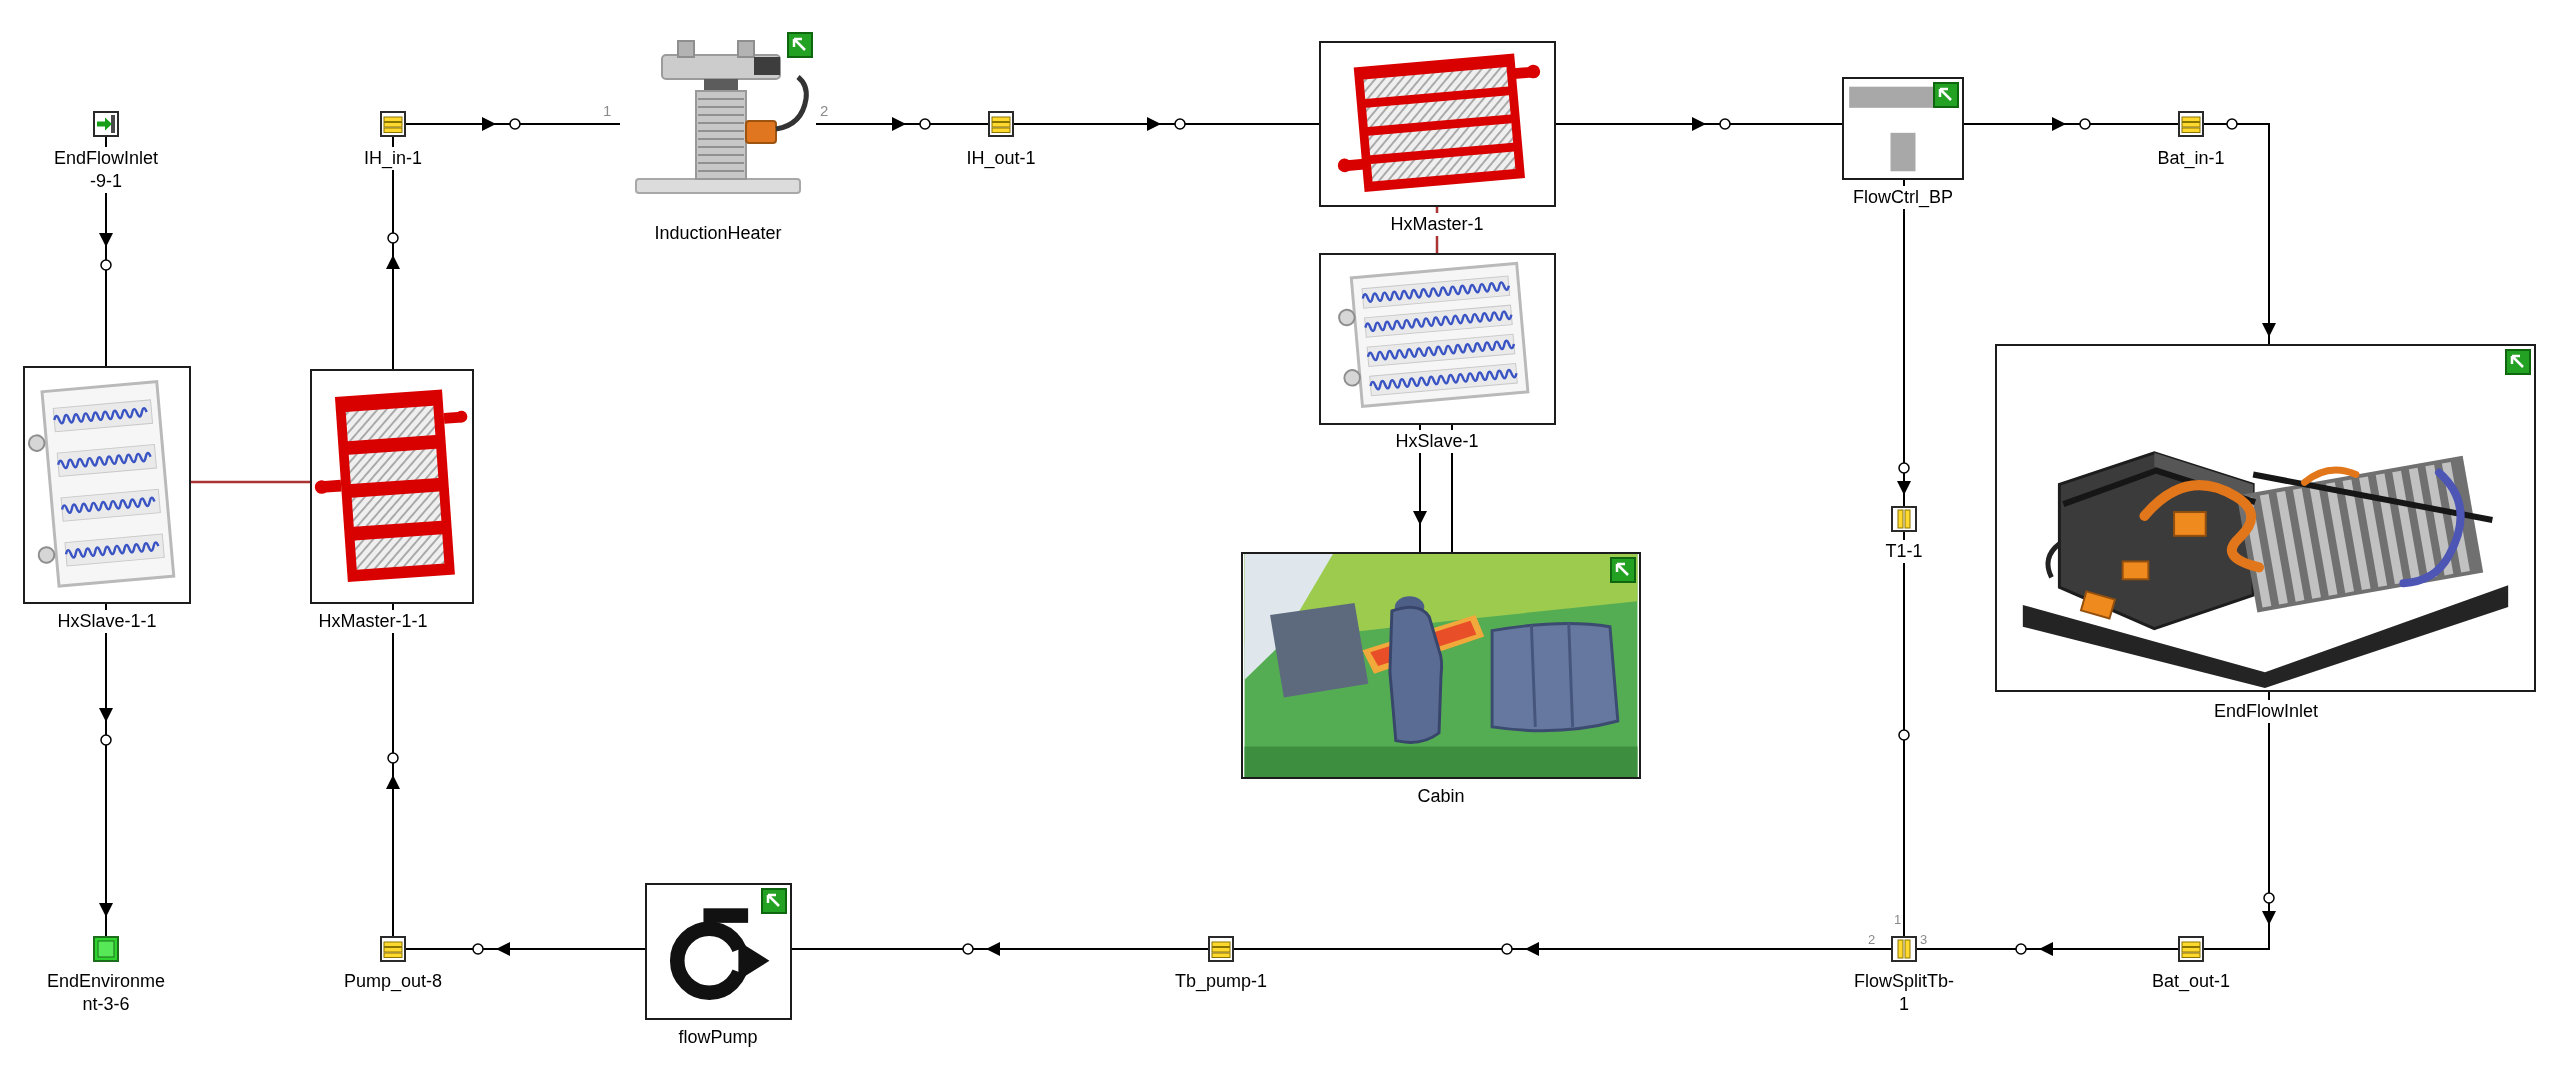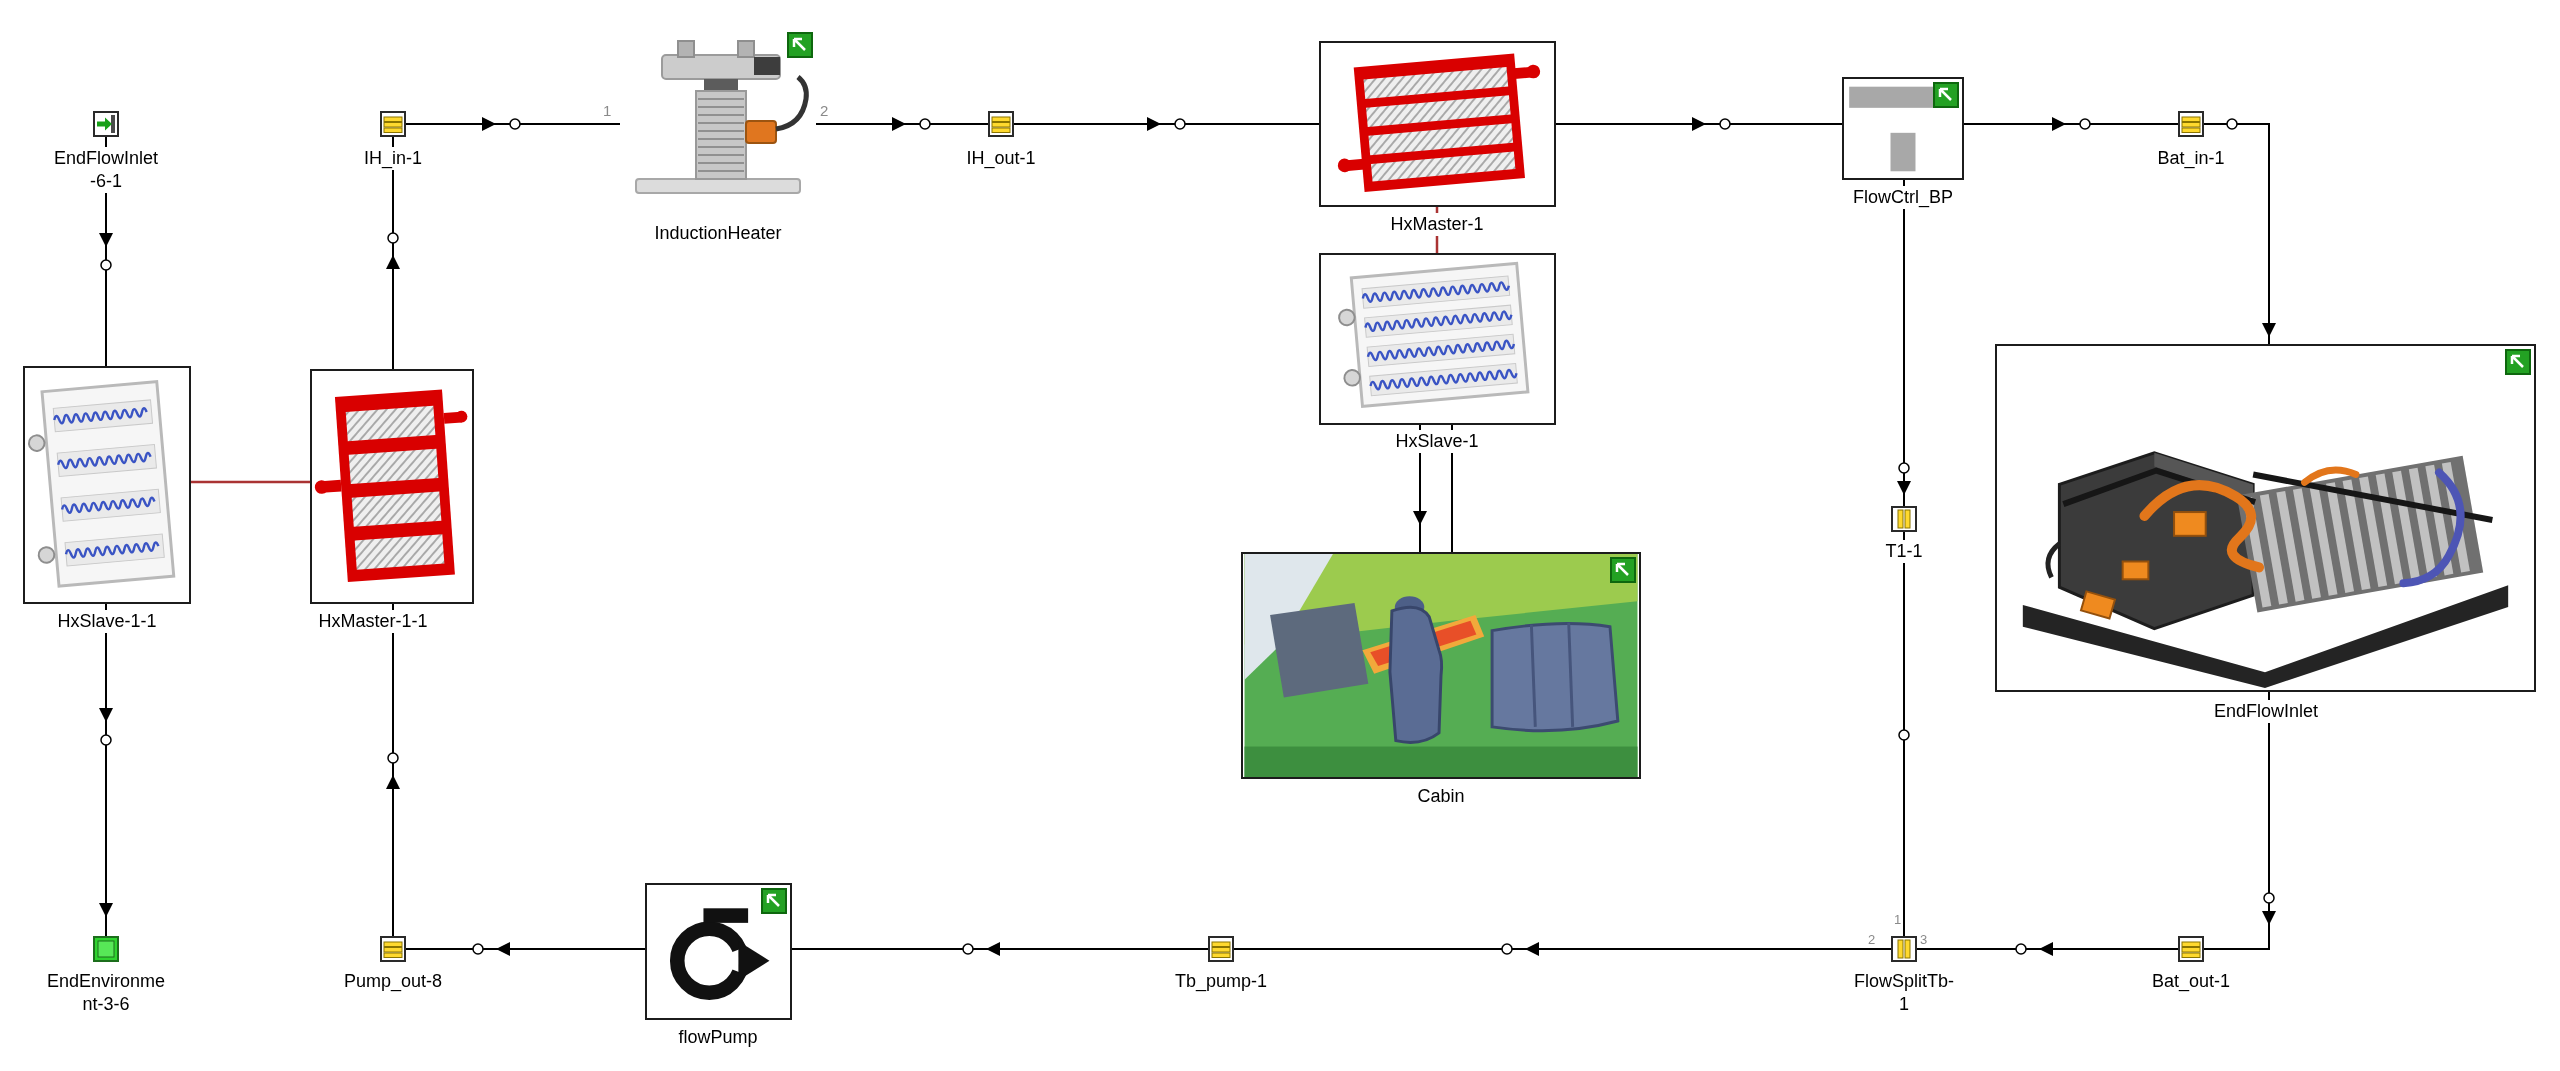--- a/index.html
+++ b/index.html
@@ -388,21 +388,21 @@
     </svg>
     <div class="badge">
       <svg viewBox="0 0 20 20" width="20" height="20">
           <path d="M4 4 h8 M4 4 v8 M4 4 L15 15" stroke="#fff" stroke-width="2.5" fill="none"></path>
         </svg>
     </div>
   </div>
 
   <div class="lbl" style="left:106px;top:147px">
     <div>EndFlowInlet</div>
-    <div>-6-1</div>
+    <div>-9-1</div>
   </div>
   <div class="lbl" style="left:393px;top:147px">IH_in-1</div>
   <div class="lbl" style="left:718px;top:222px">InductionHeater</div>
   <div class="lbl" style="left:1001px;top:147px">IH_out-1</div>
   <div class="lbl" style="left:1437px;top:213px">HxMaster-1</div>
   <div class="lbl" style="left:1903px;top:186px">FlowCtrl_BP</div>
   <div class="lbl" style="left:2191px;top:147px">Bat_in-1</div>
   <div class="lbl" style="left:1437px;top:430px">HxSlave-1</div>
   <div class="lbl" style="left:1441px;top:785px">Cabin</div>
   <div class="lbl" style="left:1904px;top:540px">T1-1</div>

